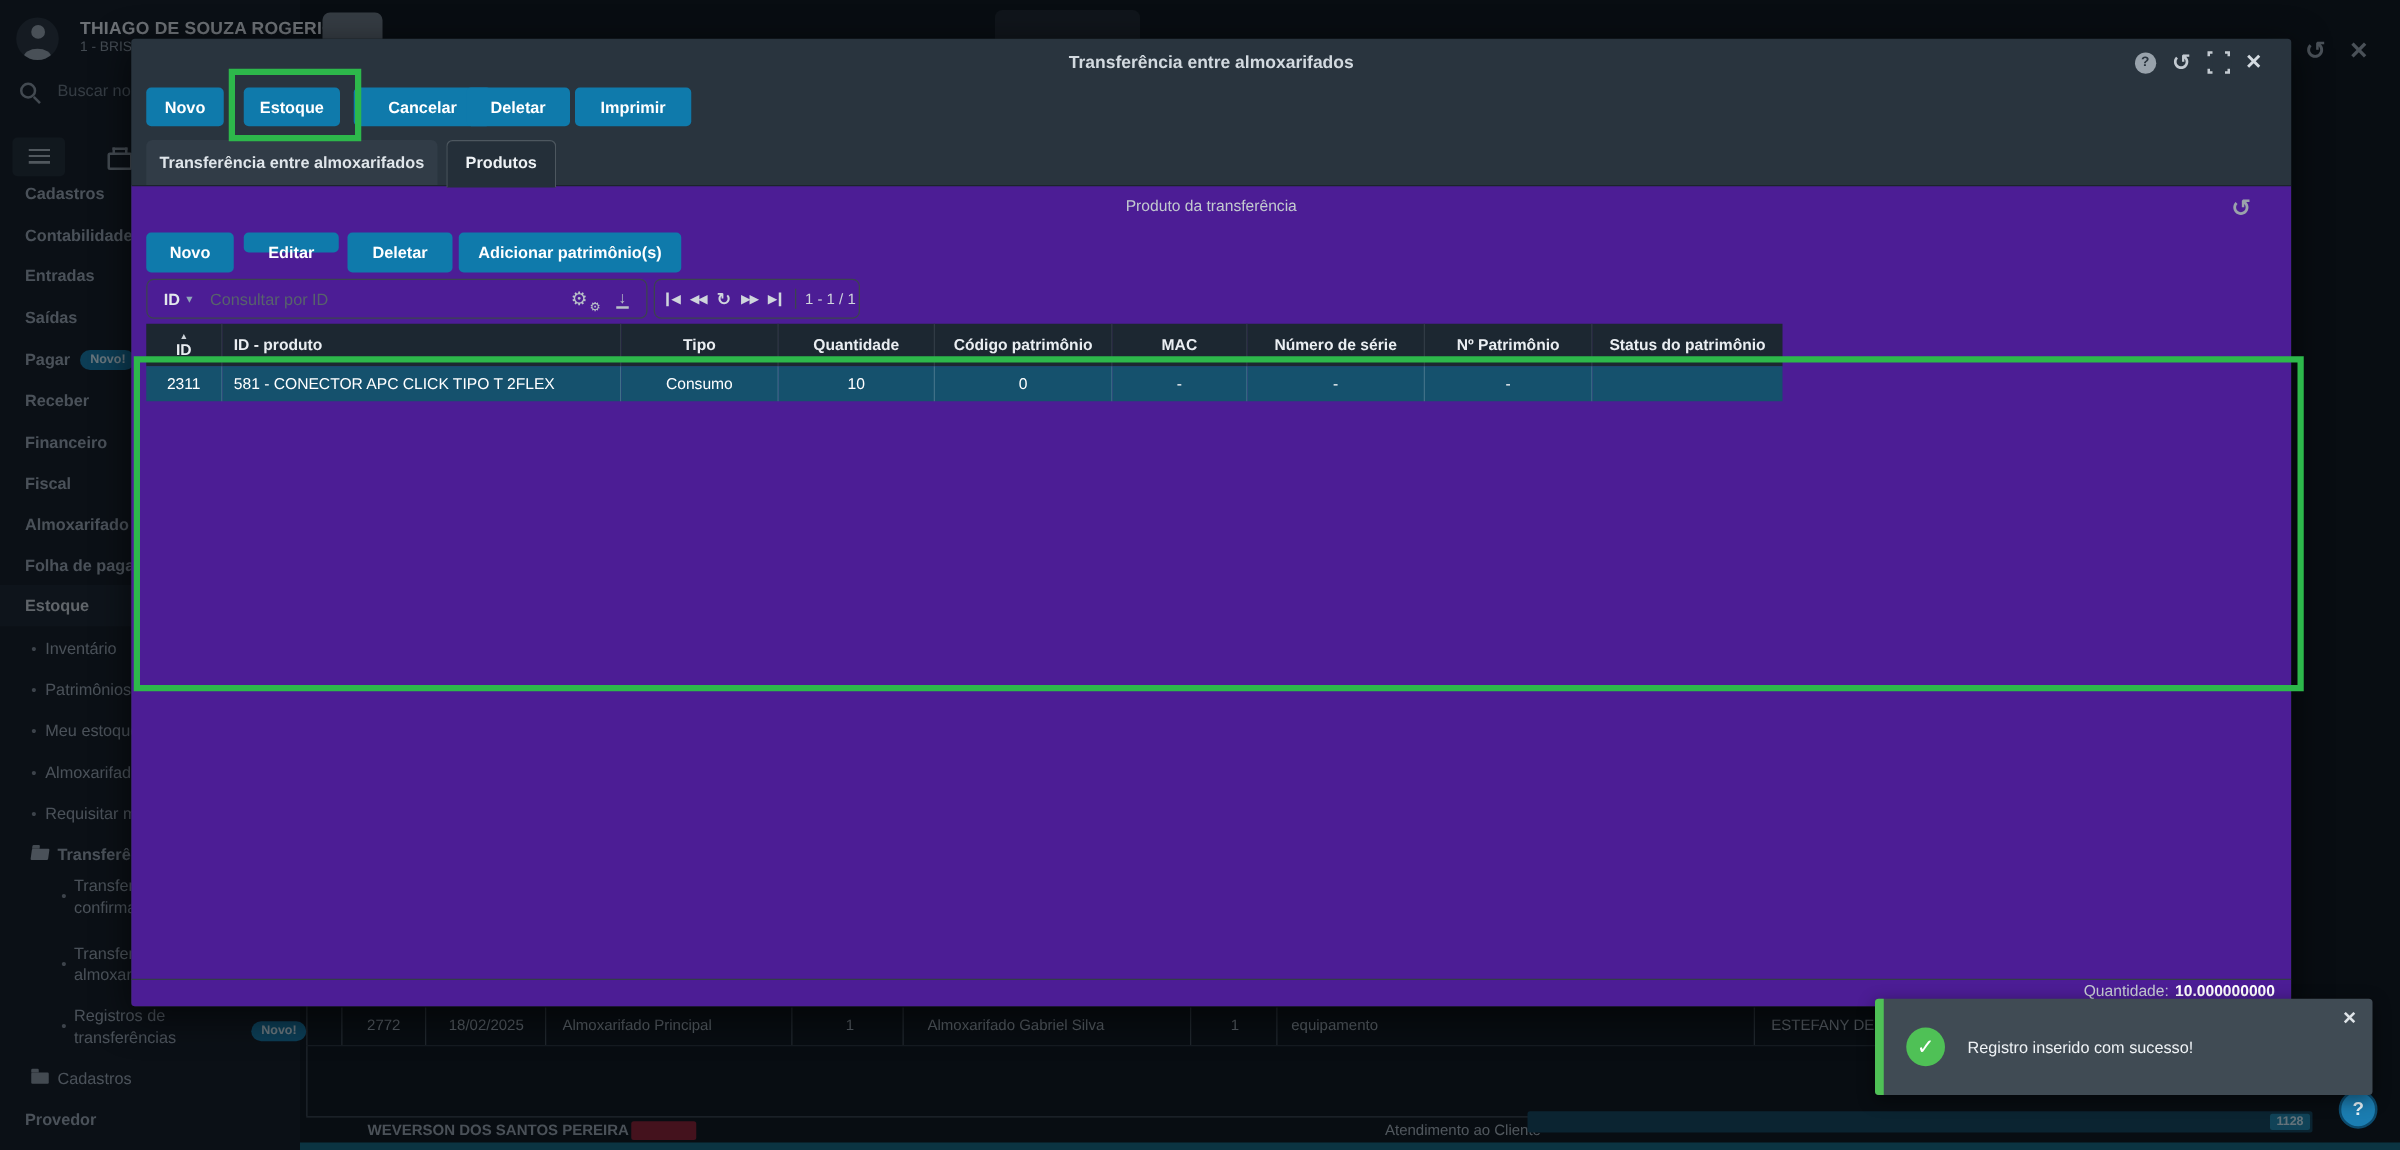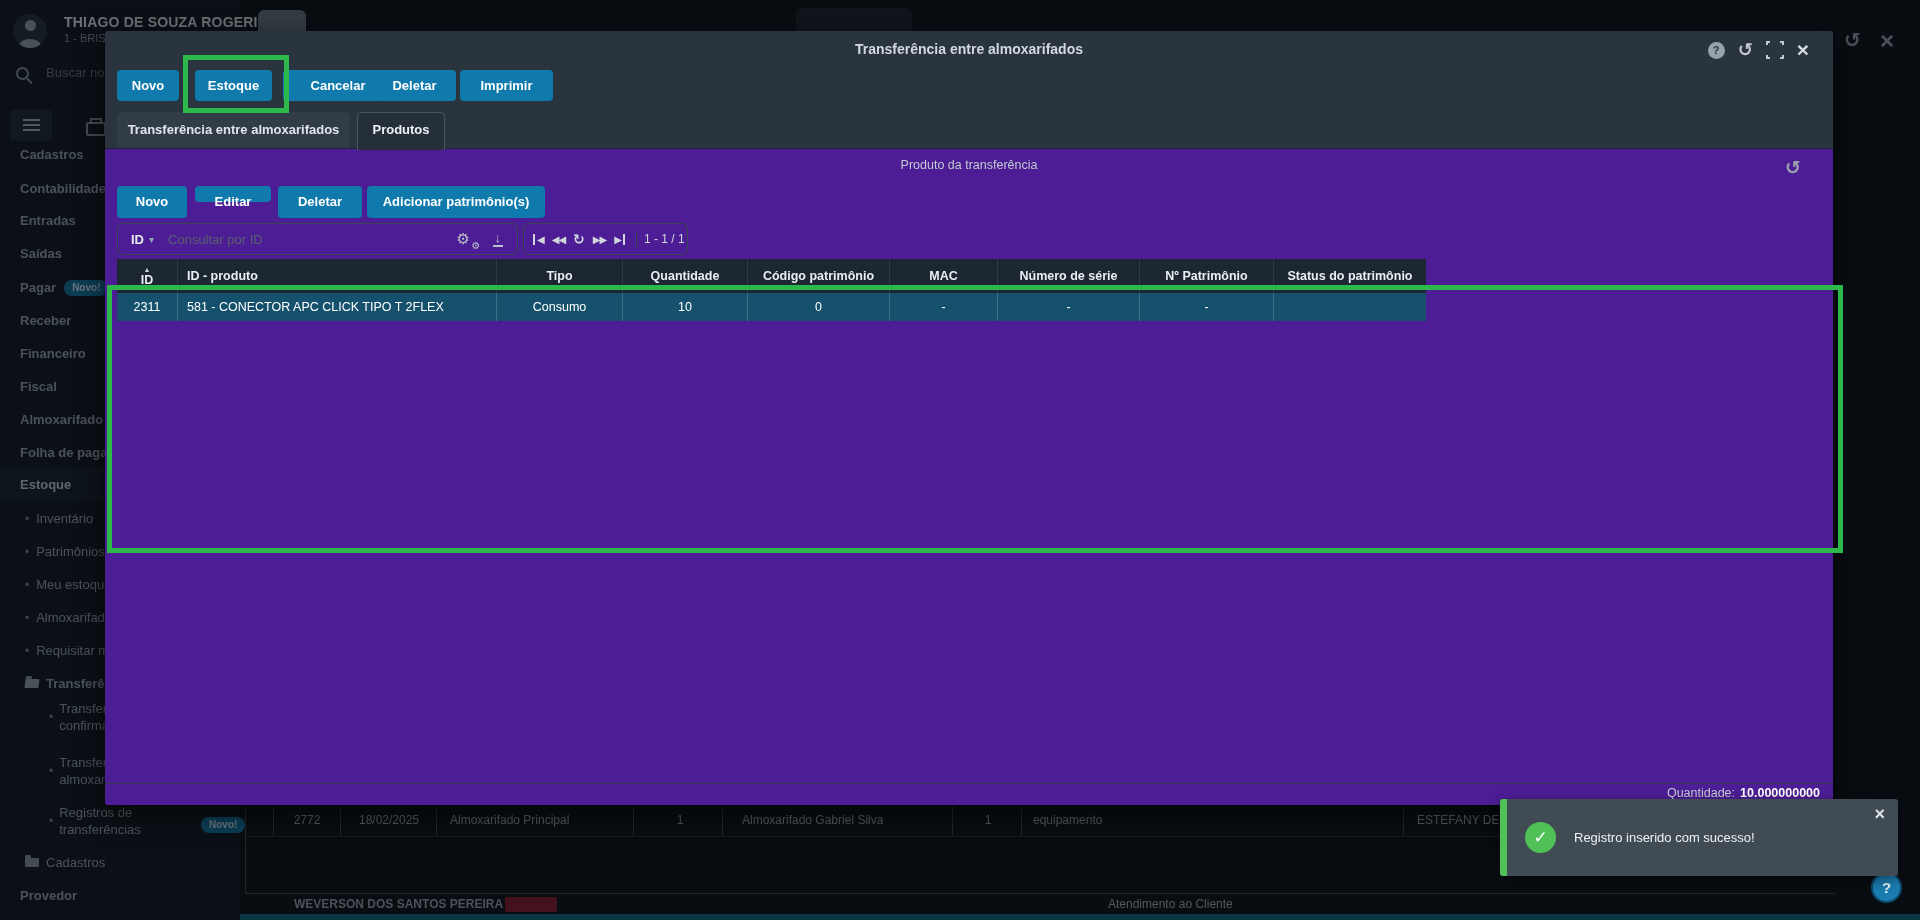--- a/index.html
+++ b/index.html
@@ -245,20 +245,23 @@
     <div class="bg-cell" style="left:450px;width:180px;">Almoxarifado Principal</div>
     <div class="bg-cell" style="left:640px;width:80px;text-align:center;">1</div>
     <div class="bg-cell" style="left:742px;width:200px;">Almoxarifado Gabriel Silva</div>
     <div class="bg-cell" style="left:958px;width:60px;text-align:center;">1</div>
     <div class="bg-cell" style="left:1033px;width:120px;">equipamento</div>
     <div class="bg-cell" style="left:1417px;width:100px;">ESTEFANY DE P</div>
 
     <div class="bg-status" style="left:294px;">WEVERSON DOS SANTOS PEREIRA</div>
     <div class="badge-red"></div>
     <div class="bg-status" style="left:1108px;font-weight:normal;color:#a6b0b9;">Atendimento ao Cliente</div>
+    <div class="support-bar">
+      <div class="support-chip">1128</div>
+    </div>
     <div class="bottom-strip"></div>
   </div>
 
   <div id="backdrop"></div>
 
   <div id="modal">
     <div class="m-title">Transferência entre almoxarifados</div>
 
     <div class="m-icons">
       <span class="q-circle">?</span>

